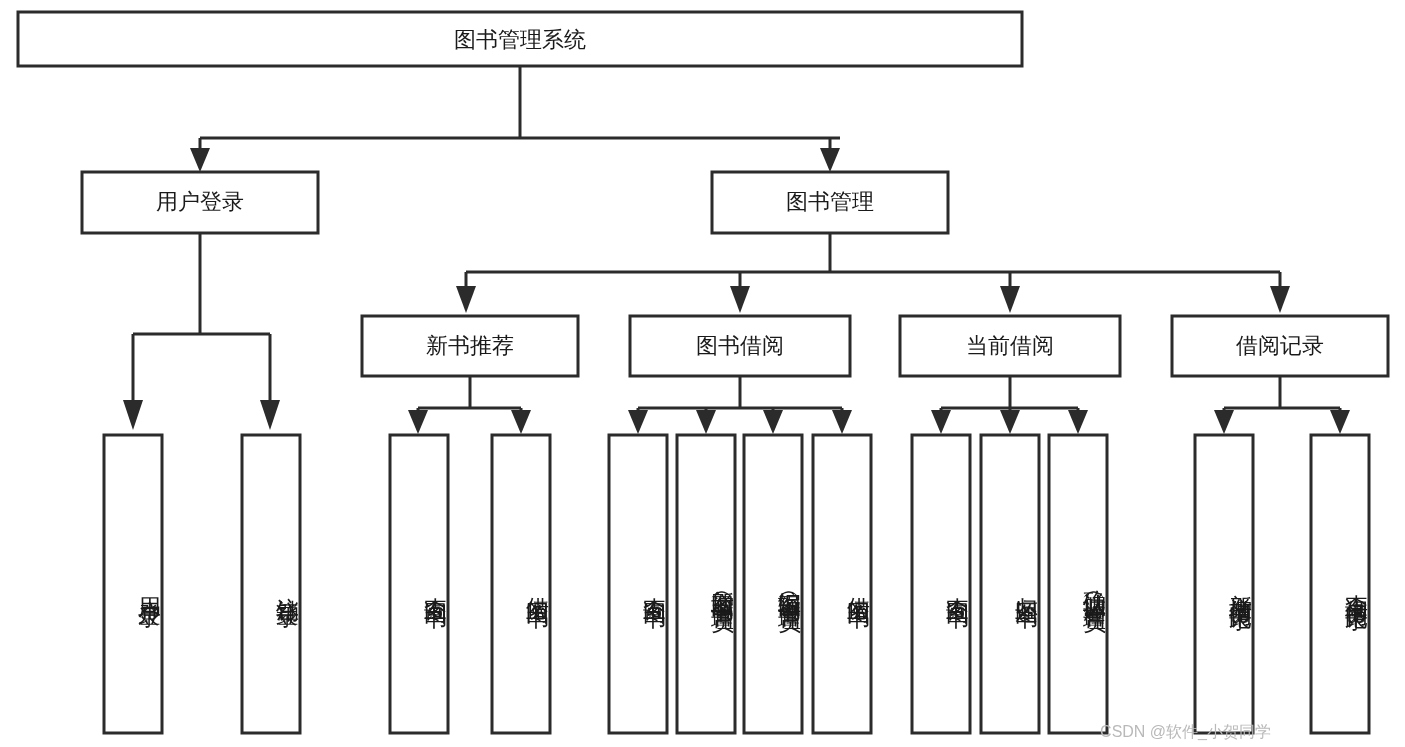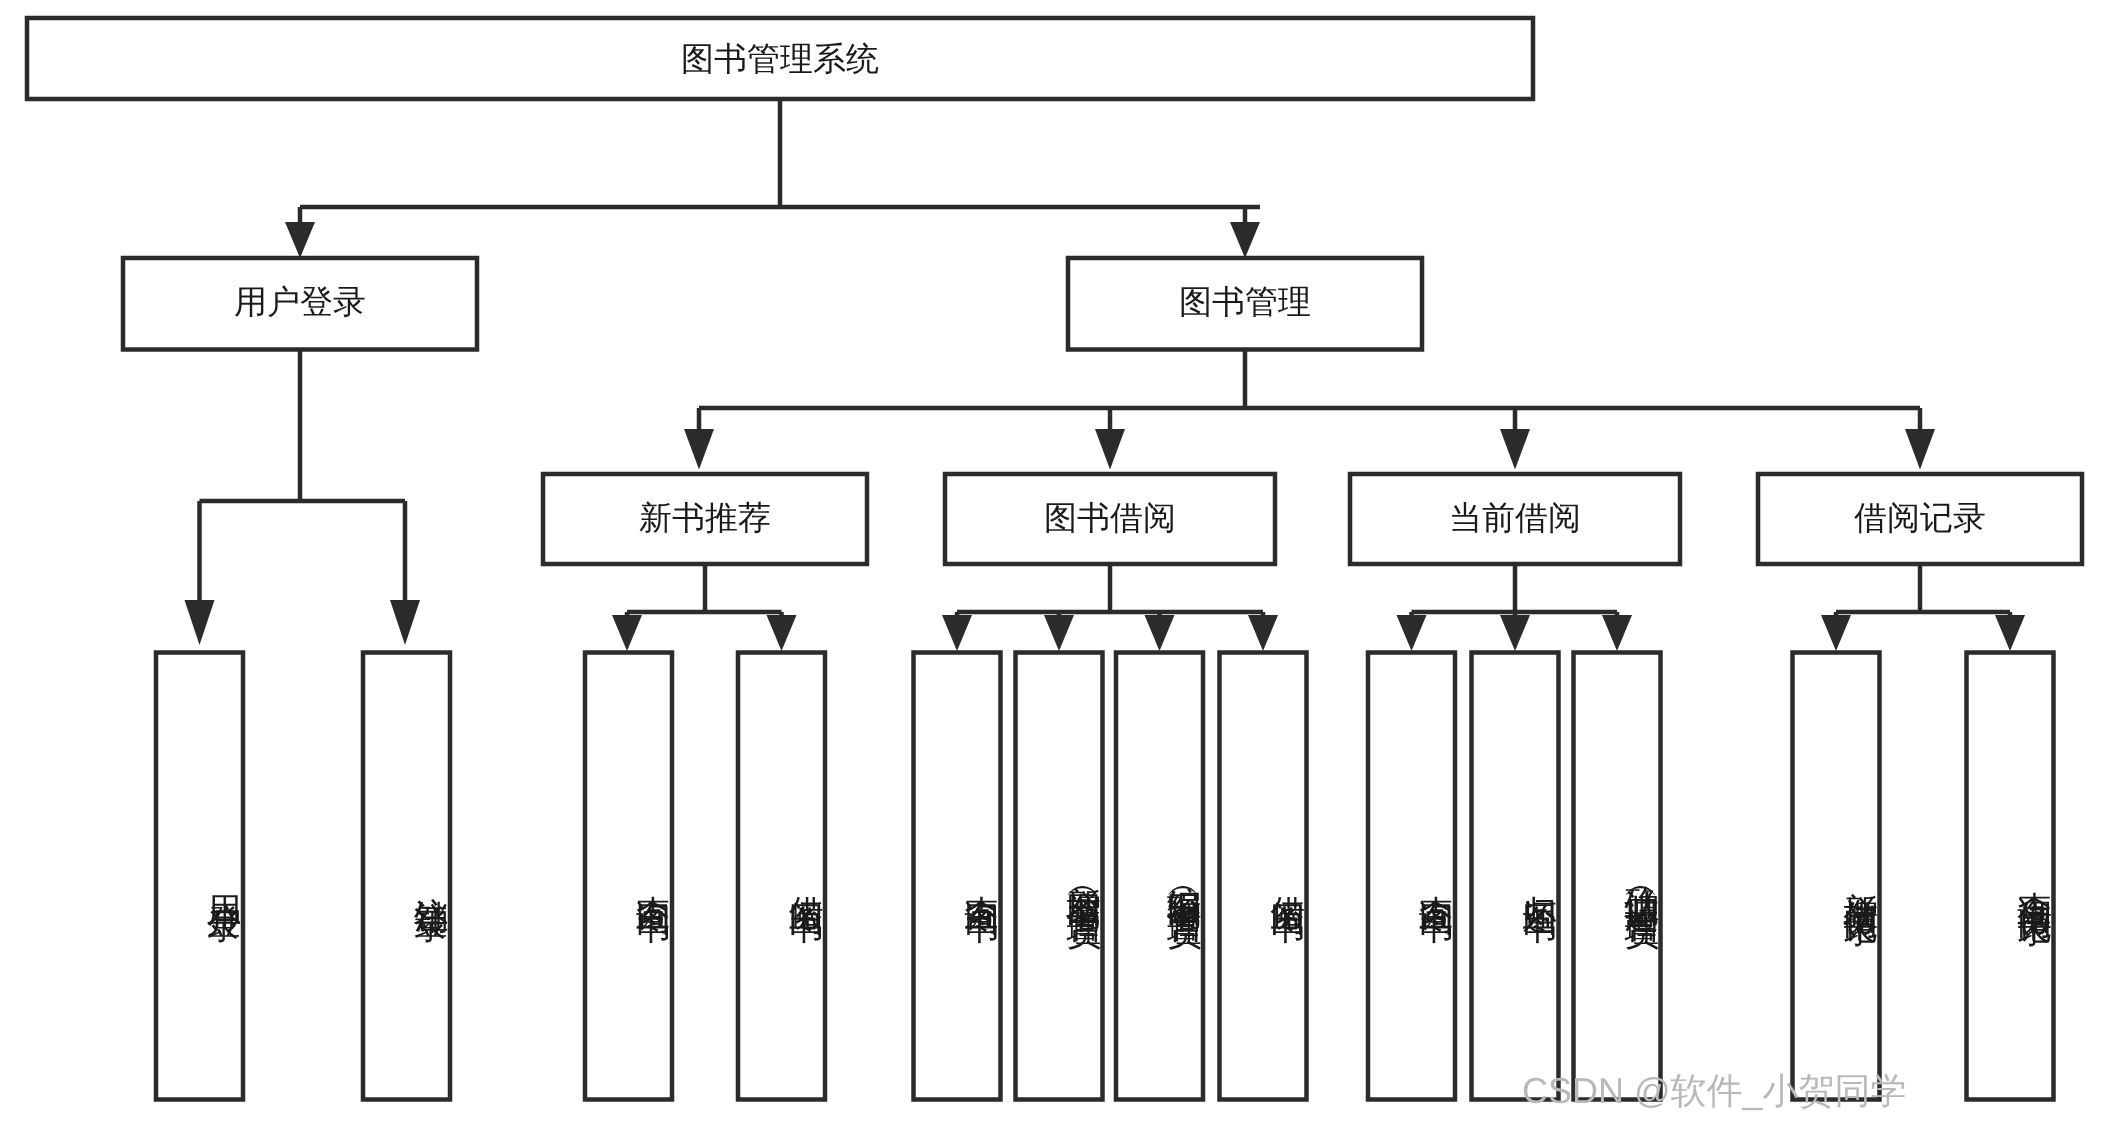--- a/index.html
+++ b/index.html
@@ -58,21 +58,21 @@
     letter-spacing: 3px;
     white-space: nowrap;
     text-align: center;
     pointer-events: none;
   }
   #watermark {
     position: absolute;
     right: 8px;
     bottom: 4px;
     font-family: "Liberation Sans", "DejaVu Sans", sans-serif;
-    font-size: 24px;
+    font-size: 16px;
     color: #b9b9b9;
     white-space: nowrap;
   }
 </style>
 </head>
 <body>
 
 <div id="diagram-root">
 
   <svg class="flow" viewBox="0 0 1405 747">

